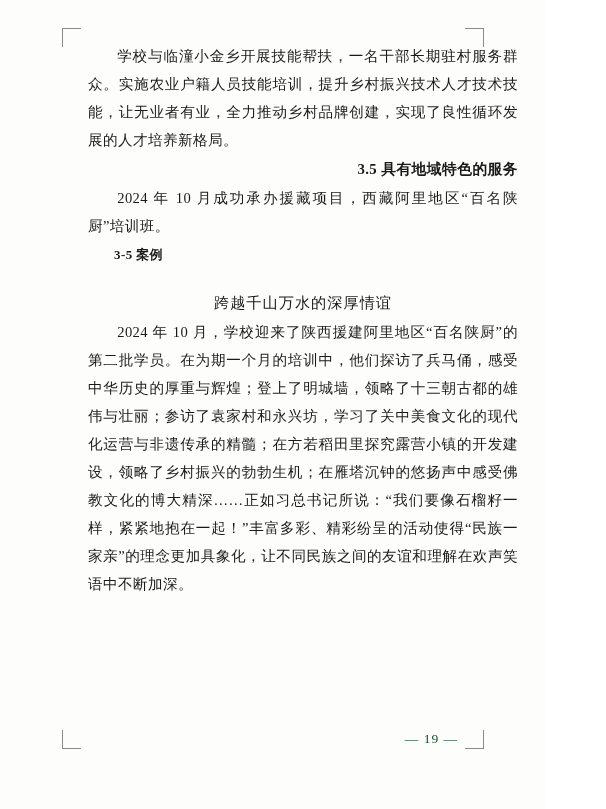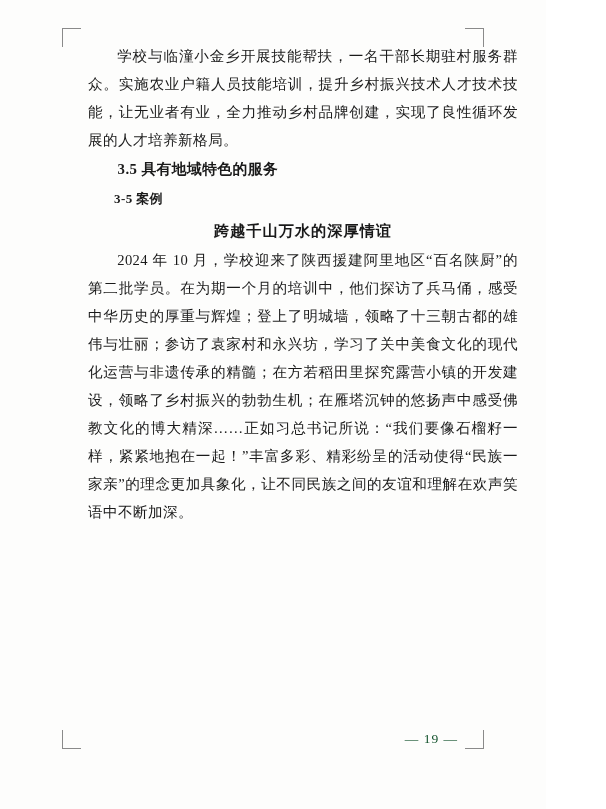--- a/index.html
+++ b/index.html
@@ -55,36 +55,37 @@
     text-indent: 2em;
     letter-spacing: 0.4px;
     font-family: "Liberation Serif", "DejaVu Serif", serif;
   }
   .heading {
     font-size: 14.8px;
     line-height: 30px;
     font-weight: bold;
     text-indent: 2em;
     letter-spacing: 0.4px;
+    text-align: right;
   }
   .subheading {
     font-size: 13px;
     line-height: 30px;
     font-weight: bold;
     text-indent: 2em;
     letter-spacing: 0.4px;
   }
   .title-center {
     font-size: 15.2px;
     line-height: 30px;
-    font-weight: bold;
+    font-weight: normal;
     text-align: center;
     text-indent: 0;
     letter-spacing: 1px;
-    margin-top: 2px;
+    margin-top: 18px;
   }
   .page-num {
     position: absolute;
     right: 88px;
     bottom: 62px;
     font-size: 13.5px;
     letter-spacing: 1px;
     color: #14532d;
   }
 </style>
@@ -93,19 +94,20 @@
 
 <div class="page">
   <div class="crop tl"></div>
   <div class="crop tr"></div>
   <div class="crop bl"></div>
   <div class="crop br"></div>
 
   <div class="content">
     <p class="para">学校与临潼小金乡开展技能帮扶，一名干部长期驻村服务群众。实施农业户籍人员技能培训，提升乡村振兴技术人才技术技能，让无业者有业，全力推动乡村品牌创建，实现了良性循环发展的人才培养新格局。</p>
     <h3 class="heading">3.5 具有地域特色的服务</h3>
+    <p class="para">2024 年 10 月成功承办援藏项目，西藏阿里地区“百名陕厨”培训班。</p>
     <h3 class="subheading">3-5 案例</h3>
     <h4 class="title-center">跨越千山万水的深厚情谊</h4>
     <p class="para">2024 年 10 月，学校迎来了陕西援建阿里地区“百名陕厨”的第二批学员。在为期一个月的培训中，他们探访了兵马俑，感受中华历史的厚重与辉煌；登上了明城墙，领略了十三朝古都的雄伟与壮丽；参访了袁家村和永兴坊，学习了关中美食文化的现代化运营与非遗传承的精髓；在方若稻田里探究露营小镇的开发建设，领略了乡村振兴的勃勃生机；在雁塔沉钟的悠扬声中感受佛教文化的博大精深……正如习总书记所说：“我们要像石榴籽一样，紧紧地抱在一起！”丰富多彩、精彩纷呈的活动使得“民族一家亲”的理念更加具象化，让不同民族之间的友谊和理解在欢声笑语中不断加深。</p>
   </div>
 
   <div class="page-num">— 19 —</div>
 </div>
 
 </body></html>

